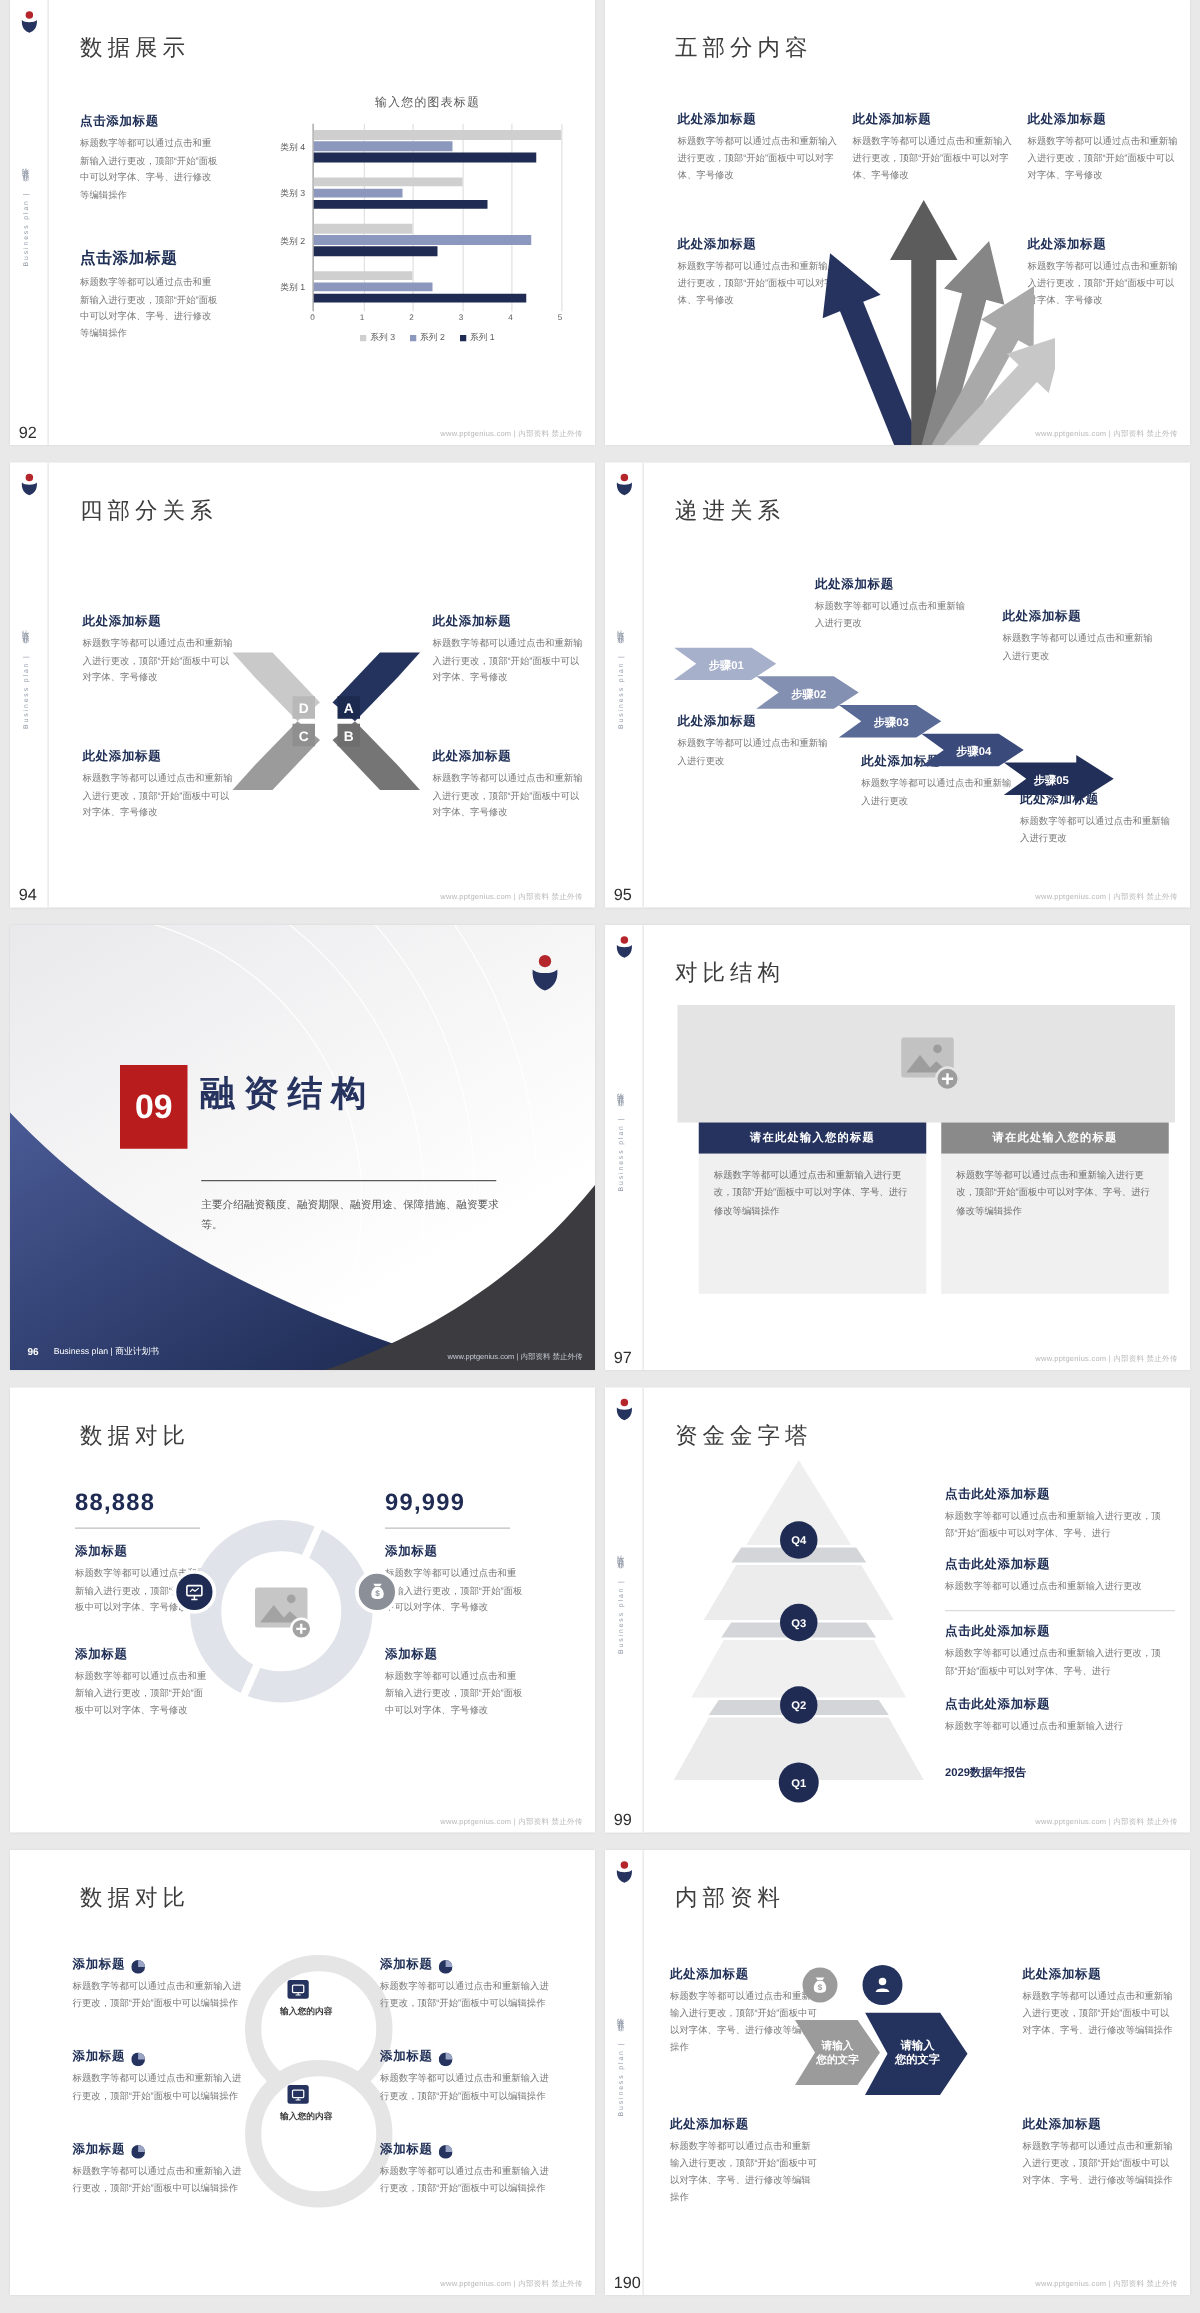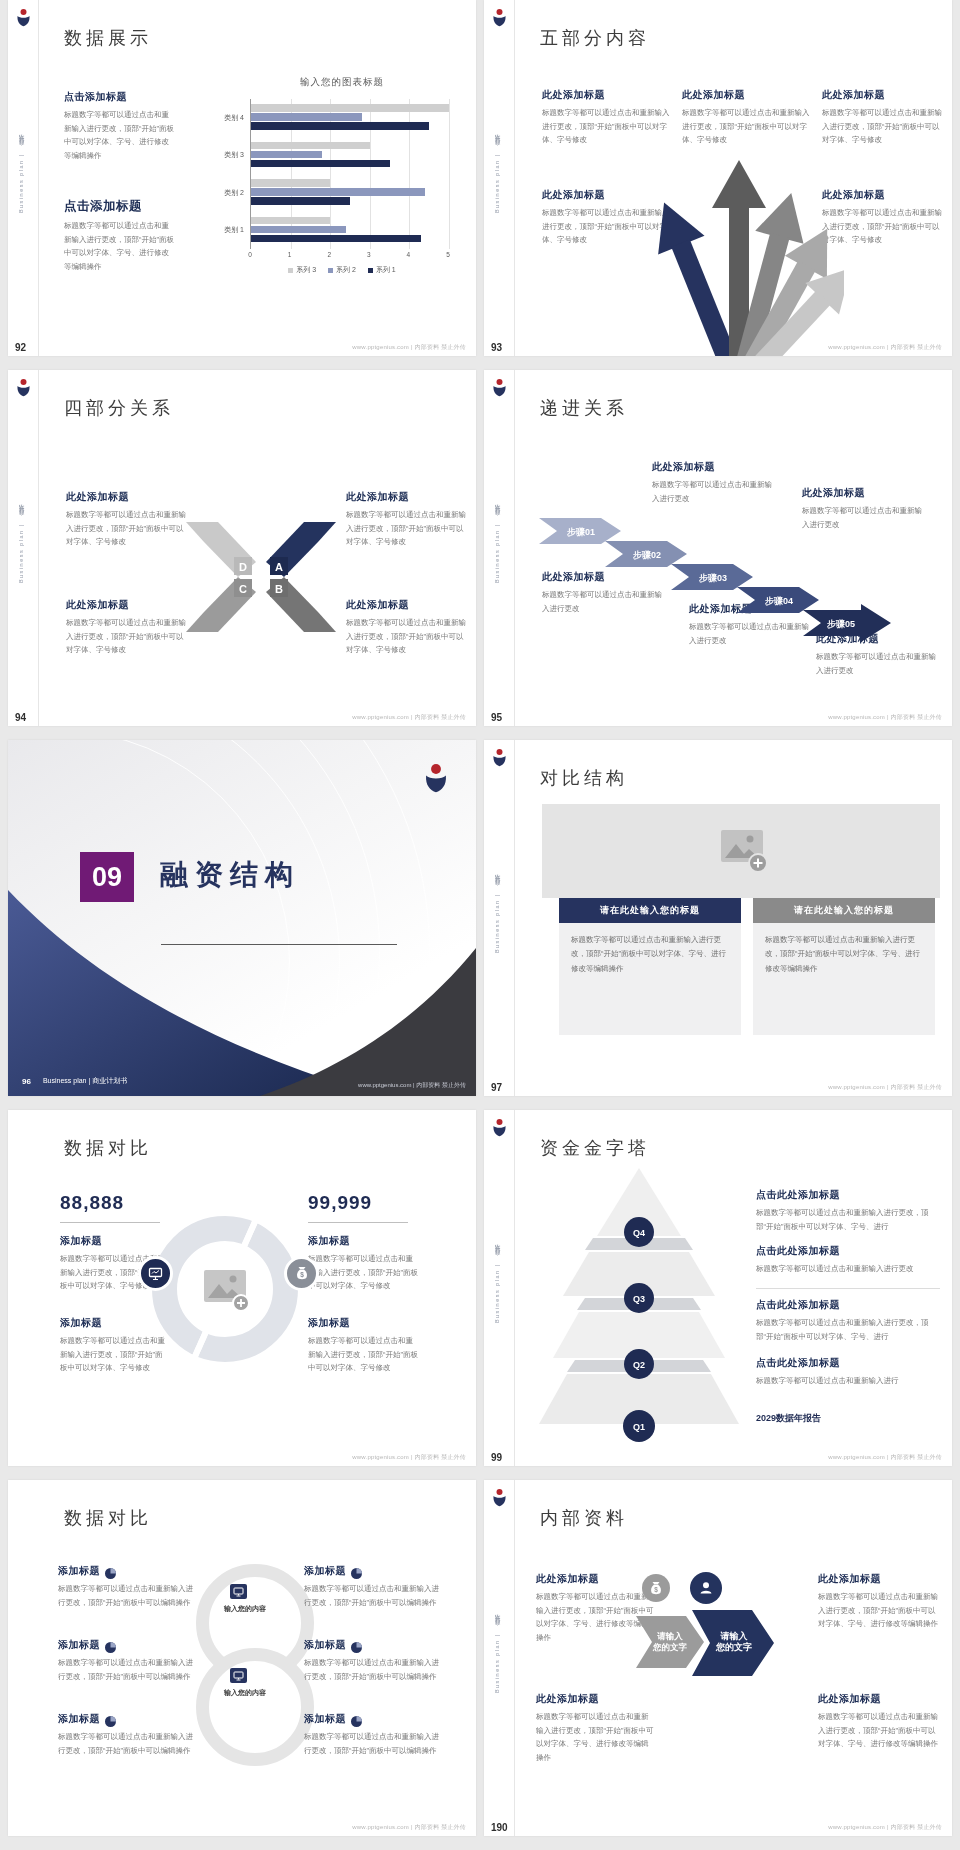--- a/index.html
+++ b/index.html
@@ -2,21 +2,21 @@
 <html><head>
 <meta charset="utf-8">
 <style>
   html,body{margin:0;padding:0}
   body{width:960px;height:1850px;background:#e9e9e9;font-family:"Liberation Sans","DejaVu Sans",sans-serif;position:relative}
   .slide{position:absolute;width:468px;height:356px;background:#fff;overflow:hidden;box-shadow:0 0 2px rgba(0,0,0,.08)}
   
   .sb{position:absolute;left:0;top:0;bottom:0;width:30px;border-right:1px solid #e6e6e6;background:#fff}
   .logo{position:absolute;left:7px;top:8px;width:17px;height:19px}
   .vtext{position:absolute;left:9px;top:50%;transform:translateY(-50%) rotate(180deg);writing-mode:vertical-rl;font-size:5.5px;color:#8f97a6;letter-spacing:1.5px;white-space:nowrap}
-  .pnum{position:absolute;left:7px;bottom:3px;font-size:10px;font-weight:bold;color:#2e2e2e}
+  .pnum{position:absolute;left:7px;bottom:3px;font-size:13px;font-weight:normal;color:#2e2e2e}
   .url{position:absolute;right:10px;bottom:4px;font-size:6px;color:#b7b7b7;letter-spacing:.2px}
   .stitle{position:absolute;left:56px;top:26px;font-size:18px;color:#3d3d3d;letter-spacing:4px;font-weight:400}
   
   .tb{position:absolute}
   .tb h4{margin:0 0 4px 0;font-size:10px;color:#203057;font-weight:bold;letter-spacing:.5px}
   .tb p{margin:0;font-size:7.5px;line-height:1.8;color:#787878}
   .trow{display:flex;align-items:center;gap:5px}
   
   .chart{position:absolute;left:208px;top:76px;width:252px}
   .ctitle{text-align:center;font-size:9.5px;color:#585858;letter-spacing:1px;margin-bottom:10px}
@@ -27,21 +27,21 @@
   .gline{position:absolute;top:0;bottom:0;width:1px;background:#e2e2e2}
   .bar{position:absolute;height:7.5px}
   .xaxis{position:absolute;left:34px;top:152px;width:198px;height:10px}
   .xaxis span{position:absolute;transform:translateX(-50%);font-size:6.5px;color:#5a5a5a}
   .lgd{margin-top:16px;display:flex;justify-content:center;gap:12px;align-items:center}
   .lgd .it{display:flex;align-items:center;gap:3px;font-size:7px;color:#5a5a5a}
   .lgd .sq{width:5px;height:5px;display:inline-block}
   
   .div-bg{position:absolute;inset:0;background:linear-gradient(150deg,#e9e9ec 0%,#f5f5f6 40%,#ffffff 75%)}
   .circ{position:absolute;border:1.5px solid rgba(255,255,255,.9);border-radius:50%}
-  .numbox{position:absolute;left:72px;top:112px;width:54px;height:50px;background:#701a75;color:#fff;font-size:27px;font-weight:bold;display:flex;align-items:center;justify-content:center}
+  .numbox{position:absolute;left:88px;top:112px;width:54px;height:67px;background:#b91c1c;color:#fff;font-size:27px;font-weight:bold;display:flex;align-items:center;justify-content:center}
   .div-title{position:absolute;left:152px;top:116px;font-size:28px;font-weight:bold;color:#26335f;letter-spacing:7px}
   .div-line{position:absolute;left:153px;top:204px;width:236px;height:1px;background:#5a5a5a}
   .div-sub{position:absolute;left:153px;top:215px;width:245px;font-size:8.5px;line-height:1.9;color:#555}
   .div-foot-left{position:absolute;left:14px;bottom:10px;color:#fff;font-size:7px;display:flex;align-items:center;gap:12px;z-index:3}
   .div-foot-left b{font-size:8px}
   .div-url{position:absolute;right:10px;bottom:6px;font-size:6px;color:#c9ccd6;z-index:3}
   
   .ph{position:absolute;left:58px;top:64px;width:398px;height:94px;background:#e4e4e4}
   .hbar{position:absolute;height:25px;display:flex;align-items:center;justify-content:center;color:#fff;font-size:9px;font-weight:bold;letter-spacing:1px}
   .cmpbody{position:absolute;background:#f0f0f1;padding:10px 12px;font-size:7.5px;line-height:1.9;color:#6f6f6f}
@@ -132,28 +132,20 @@
       <span class="it">
           <span class="sq" style="background: rgb(31, 43, 83);"></span>
           <span>系列 1</span>
         </span>
     </div>
   </div>
   <div class="url">www.pptgenius.com | 内部资料 禁止外传</div>
 </div>
 
 <div class="slide" style="left:484px;top:0">
-  <div class="sb">
-    <svg class="logo" viewBox="0 0 17 19">
-        <circle cx="8.5" cy="4" r="3" fill="#b5252c"></circle>
-        <path d="M2.5,8 C2,14 5,17 8.5,18.2 C12,17 15,14 14.5,8 C12.5,10.4 4.5,10.4 2.5,8 Z" fill="#26335f"></path>
-      </svg>
-    <div class="vtext">Business plan | 商业计划书</div>
-    <div class="pnum">93</div>
-  </div>
   <div class="stitle">五部分内容</div>
   <div class="tb" style="left:58px;top:88px;width:128px">
       <h4>此处添加标题</h4>
       <p>标题数字等都可以通过点击和重新输入进行更改，顶部“开始”面板中可以对字体、字号修改</p>
     </div>
   <div class="tb" style="left:198px;top:88px;width:128px">
       <h4>此处添加标题</h4>
       <p>标题数字等都可以通过点击和重新输入进行更改，顶部“开始”面板中可以对字体、字号修改</p>
     </div>
   <div class="tb" style="left:338px;top:88px;width:122px">
@@ -298,20 +290,21 @@
     <path d="M0,150 C90,245 210,305 345,348 L345,356 L0,356 Z" fill="url(#gNavy)"></path>
     <path d="M468,208 C410,280 335,328 252,356 L468,356 Z" fill="#3b3b40"></path>
   </svg>
   <svg style="position:absolute;right:26px;top:22px;width:28px;height:32px" viewBox="0 0 17 19">
       <circle cx="8.5" cy="4" r="3" fill="#b5252c"></circle>
       <path d="M2.5,8 C2,14 5,17 8.5,18.2 C12,17 15,14 14.5,8 C12.5,10.4 4.5,10.4 2.5,8 Z" fill="#26335f"></path>
     </svg>
   <div class="numbox">09</div>
   <div class="div-title">融资结构</div>
   <div class="div-line"></div>
+  <div class="div-sub">主要介绍融资额度、融资期限、融资用途、保障措施、融资要求等。</div>
   <div class="div-foot-left">
       <b>96</b>
       <span>Business plan | 商业计划书</span>
     </div>
   <div class="div-url">www.pptgenius.com | 内部资料 禁止外传</div>
 </div>
 
 <div class="slide" style="left:484px;top:740px">
   <div class="sb">
       <svg class="logo" viewBox="0 0 17 19">

